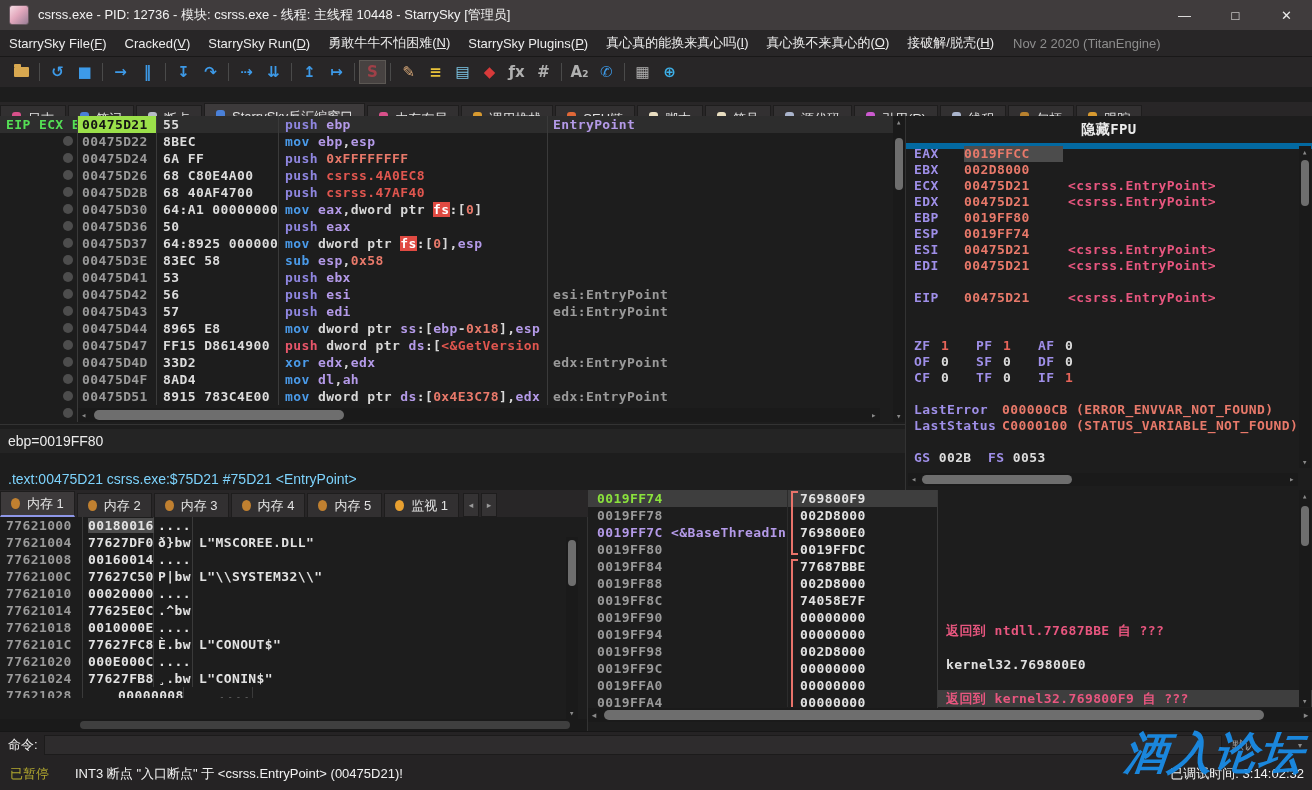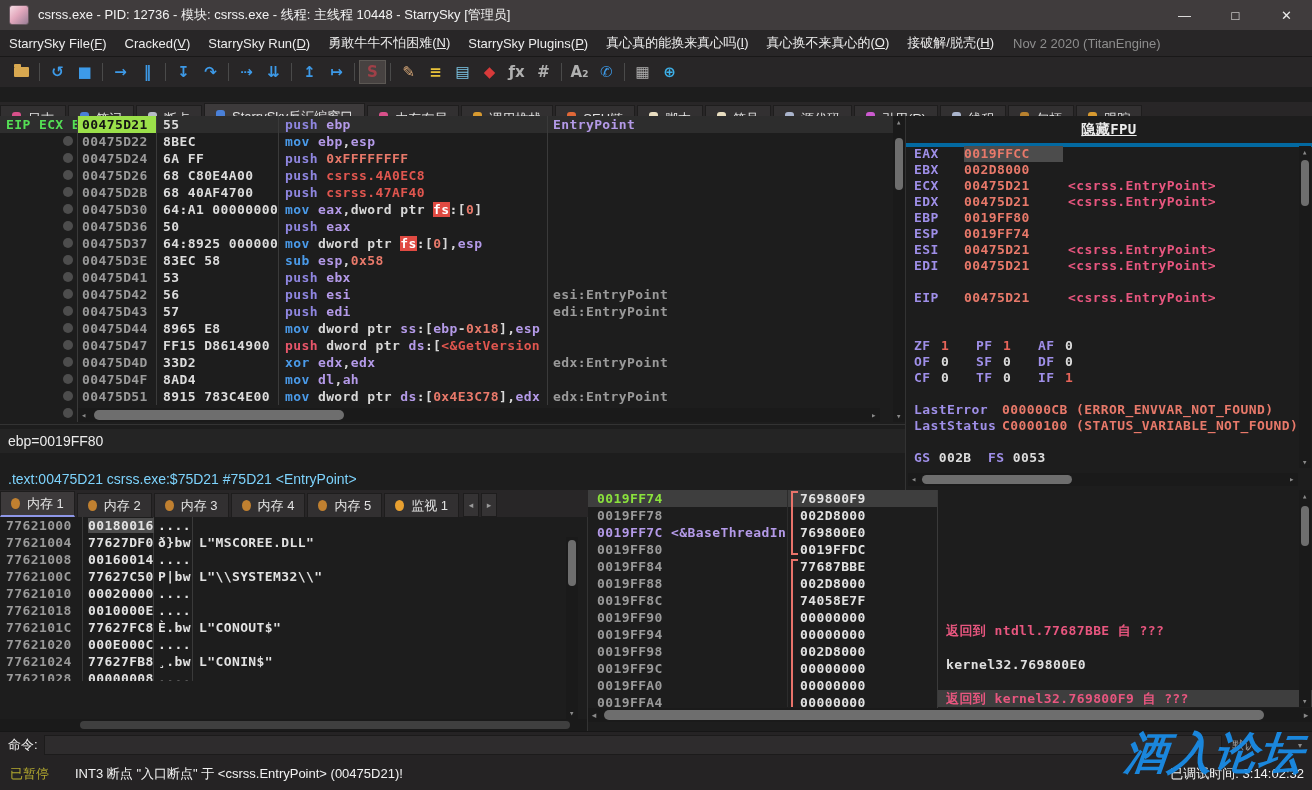--- a/index.html
+++ b/index.html
@@ -57,21 +57,21 @@
   .t-num{color:#e8796a;}.t-mod{color:#e0564f;}.t-seg{background:#e04a42;color:#fff;}.t-pl{color:#d8d8d8;}
   .c-purple{color:#b49ae8;}.c-gray{color:#9a9a9a;}.c-pink{color:#e8567f;}.c-white{color:#e0e0e0;}
 
   
   .sb{position:absolute;background:#1a1a1a;}
   .sb-thumb{position:absolute;background:#6e6e6e;border-radius:5px;}
   .sb-arrow{position:absolute;color:#8a8a8a;font-size:9px;line-height:12px;text-align:center;width:12px;height:12px;}
 
   
   .regs{position:absolute;top:116px;left:905px;width:407px;height:374px;background:#1d1d1d;border-left:1px solid #333;box-sizing:border-box;}
-  .regs-header{height:27px;line-height:27px;text-align:center;font-size:14px;color:#ececec;border-bottom:4px solid #0369a1;text-decoration:underline;}
+  .regs-header{height:27px;line-height:27px;text-align:center;font-size:14px;color:#ececec;border-bottom:6px solid #0369a1;}
   .rlines{position:absolute;top:30px;left:0;right:14px;}
   .rline{height:16px;line-height:16px;padding-left:8px;white-space:pre;overflow:hidden;}
   .rname{display:inline-block;width:50px;color:#9f8fe8;}
   .rname.w{width:74px;margin-top:15px;}.rname.ww{width:88px;}
   .rval{display:inline-block;min-width:104px;color:#e8796a;}
   .rval.hl{background:#4c4c4c;min-width:0;padding-right:33px;}
   .rsym{color:#e8567f;}
   .u-g{border-bottom:2px solid #7ad800;}.u-r{border-bottom:2px solid #e8453c;}
   .fname{display:inline-block;width:27px;color:#9f8fe8;}
   .fval{display:inline-block;width:35px;}
@@ -351,25 +351,26 @@
       <div class="tab-scroll">▸</div>
     </div>
 
   <div class="mem mono">
     <div id="memrows">
         <div class="mrow"><div class="ma">77621000</div><div class="mv"><span class="hl">00180016</span></div><div class="mascii">....</div><div class="mnote"></div></div>
         <div class="mrow"><div class="ma">77621004</div><div class="mv"><span>77627DF0</span></div><div class="mascii">ð}bw</div><div class="mnote">L"MSCOREE.DLL"</div></div>
         <div class="mrow"><div class="ma">77621008</div><div class="mv"><span>00160014</span></div><div class="mascii">....</div><div class="mnote"></div></div>
         <div class="mrow"><div class="ma">7762100C</div><div class="mv"><span>77627C50</span></div><div class="mascii">P|bw</div><div class="mnote">L"\\SYSTEM32\\"</div></div>
         <div class="mrow"><div class="ma">77621010</div><div class="mv"><span>00020000</span></div><div class="mascii">....</div><div class="mnote"></div></div>
+        <div class="mrow"><div class="ma">77621014</div><div class="mv"><span>77625E0C</span></div><div class="mascii">.^bw</div><div class="mnote"></div></div>
         <div class="mrow"><div class="ma">77621018</div><div class="mv"><span>0010000E</span></div><div class="mascii">....</div><div class="mnote"></div></div>
         <div class="mrow"><div class="ma">7762101C</div><div class="mv"><span>77627FC8</span></div><div class="mascii">È.bw</div><div class="mnote">L"CONOUT$"</div></div>
         <div class="mrow"><div class="ma">77621020</div><div class="mv"><span>000E000C</span></div><div class="mascii">....</div><div class="mnote"></div></div>
         <div class="mrow"><div class="ma">77621024</div><div class="mv"><span>77627FB8</span></div><div class="mascii">¸.bw</div><div class="mnote">L"CONIN$"</div></div>
-        <div class="mrow" style="height: 11px;"><div class="ma">77621028</div><div class="mv"><span>00000008</span></div><div class="mascii">....</div><div class="mnote"></div></div>
+        <div class="mrow" style="height: 11px; gap: 30px;"><div class="ma">77621028</div><div class="mv"><span>00000008</span></div><div class="mascii">....</div><div class="mnote"></div></div>
       </div>
     <div class="sb" style="left:566px;top:20px;width:12px;height:182px;">
       <div class="sb-thumb" style="left:2px;top:3px;width:8px;height:46px;"></div>
       <div class="sb-arrow" style="left:0;bottom:0;">▾</div>
     </div>
     <div class="sb" style="left:0;bottom:0;width:587px;height:12px;">
       <div class="sb-thumb" style="left:80px;top:2px;width:490px;height:8px;background:#3f3f3f;"></div>
     </div>
   </div>
 

